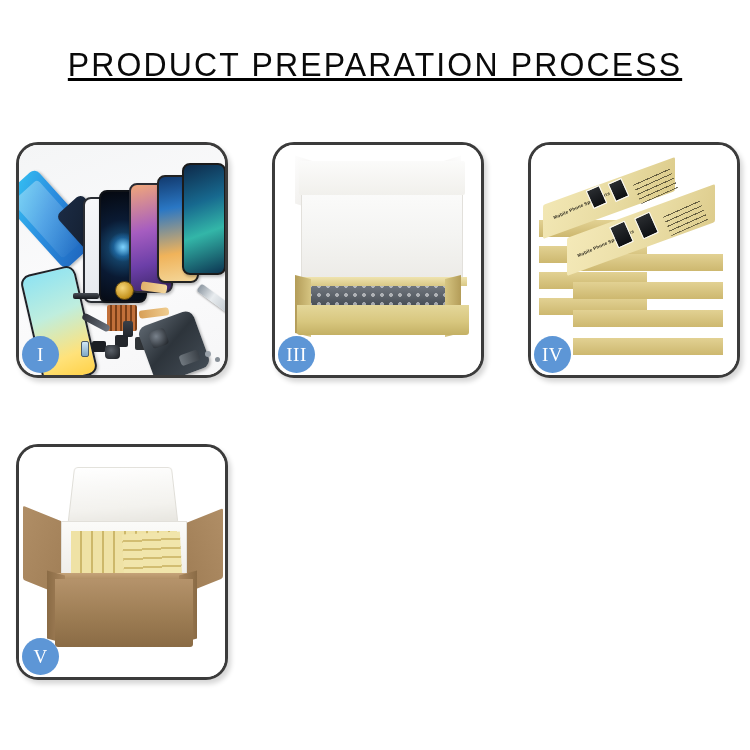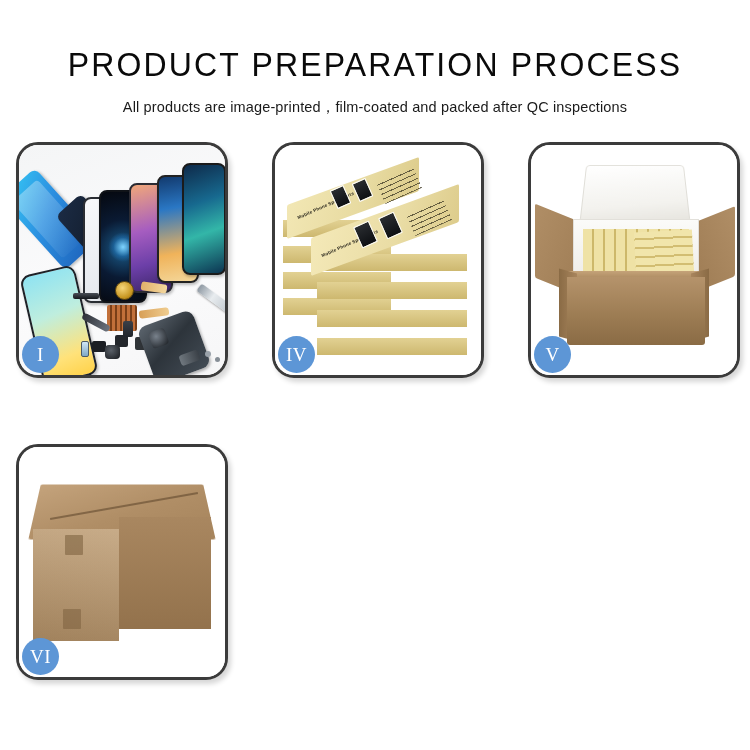--- a/index.html
+++ b/index.html
@@ -5,21 +5,21 @@
   * { box-sizing: border-box; margin: 0; padding: 0; }
   html, body {
     width: 750px; height: 750px;
     background: #ffffff;
     font-family: "Liberation Sans", sans-serif;
     overflow: hidden;
   }
   .page { position: relative; width: 750px; height: 750px; background: #fff; }
 
   
-  .header { position: absolute; left: 0; top: 0; width: 750px; text-align: center; }
+  .header { position: absolute; left: 0; top: 0; width: 750px; text-align: center; text-decoration: underline; }
   .title {
     font-size: 33px; font-weight: 400; color: #0a0a0a;
     letter-spacing: 2.2px; line-height: 1;
     margin-top: 48px;
     transform: scaleX(0.97); transform-origin: center;
     white-space: nowrap;
   }
   .subtitle {
     font-size: 14.5px; font-weight: 400; color: #1a1a1a;
     letter-spacing: 0.15px; margin-top: 17px; white-space: nowrap;
@@ -230,21 +230,20 @@
   .c6-tape2 { position: absolute; left: 44px; top: 162px; width: 18px; height: 20px;
     background: rgba(120,92,58,.5); border-radius: 1px; }
 </style>
 </head>
 <body>
 
 <div class="page">
 
   <div class="header">
     <div class="title">PRODUCT PREPARATION PROCESS</div>
-    <div class="subtitle">All products are image-printed，film-coated and packed after QC inspections</div>
   </div>
 
   <div class="grid">
 
     <div class="panel">
       <div class="panel-inner p1">
         <div class="ph ph-a"></div>
         <div class="ph ph-b"></div>
         <div class="ph ph-c"></div>
         <div class="ph ph-d"></div>
@@ -266,20 +265,34 @@
         <div class="part pt-batt"></div>
         <div class="ph ph-back"></div>
         <div class="part pt-driver"></div>
         <div class="part pt-screw1"></div>
         <div class="part pt-screw2"></div>
       </div>
       <div class="badge">I</div>
     </div>
 
 
+    <div class="panel">
+      <div class="panel-inner p3">
+        <div class="b3-lid-l"></div>
+        <div class="b3-lid-r"></div>
+        <div class="b3-foam"></div>
+        <div class="b3-foam-top"></div>
+        <div class="b3-bub"></div>
+        <div class="b3-rim"></div>
+        <div class="b3-lipL"></div>
+        <div class="b3-lipR"></div>
+        <div class="b3-front"></div>
+      </div>
+      <div class="badge">III</div>
+    </div>
 
     <div class="panel">
       <div class="panel-inner p4">
         <div class="stack">
 
           <div class="sbox" style="left:2px; top:40px; width:108px; height:30px;">
             <div class="side"></div>
           </div>
           <div class="sbox" style="left:2px; top:66px; width:108px; height:30px;">
             <div class="side"></div>
@@ -334,26 +347,15 @@
         <div class="c5-inner"></div>
         <div class="c5-inner2"></div>
         <div class="c5-rim"></div>
         <div class="c5-frontL"></div>
         <div class="c5-frontR"></div>
         <div class="c5-front"></div>
       </div>
       <div class="badge">V</div>
     </div>
 
-    <div class="panel">
-      <div class="panel-inner p6">
-        <div class="c6-top"></div>
-        <div class="c6-seam"></div>
-        <div class="c6-left"></div>
-        <div class="c6-right"></div>
-        <div class="c6-tape1"></div>
-        <div class="c6-tape2"></div>
-      </div>
-      <div class="badge">VI</div>
-    </div>
 
   </div>
 </div>
 
 </body></html>

